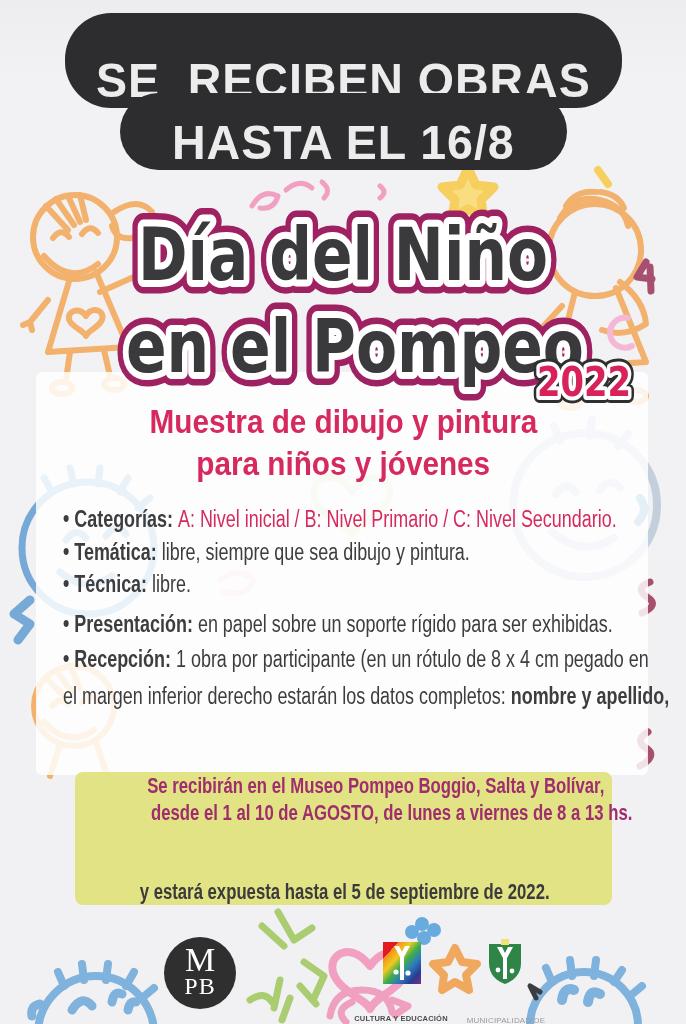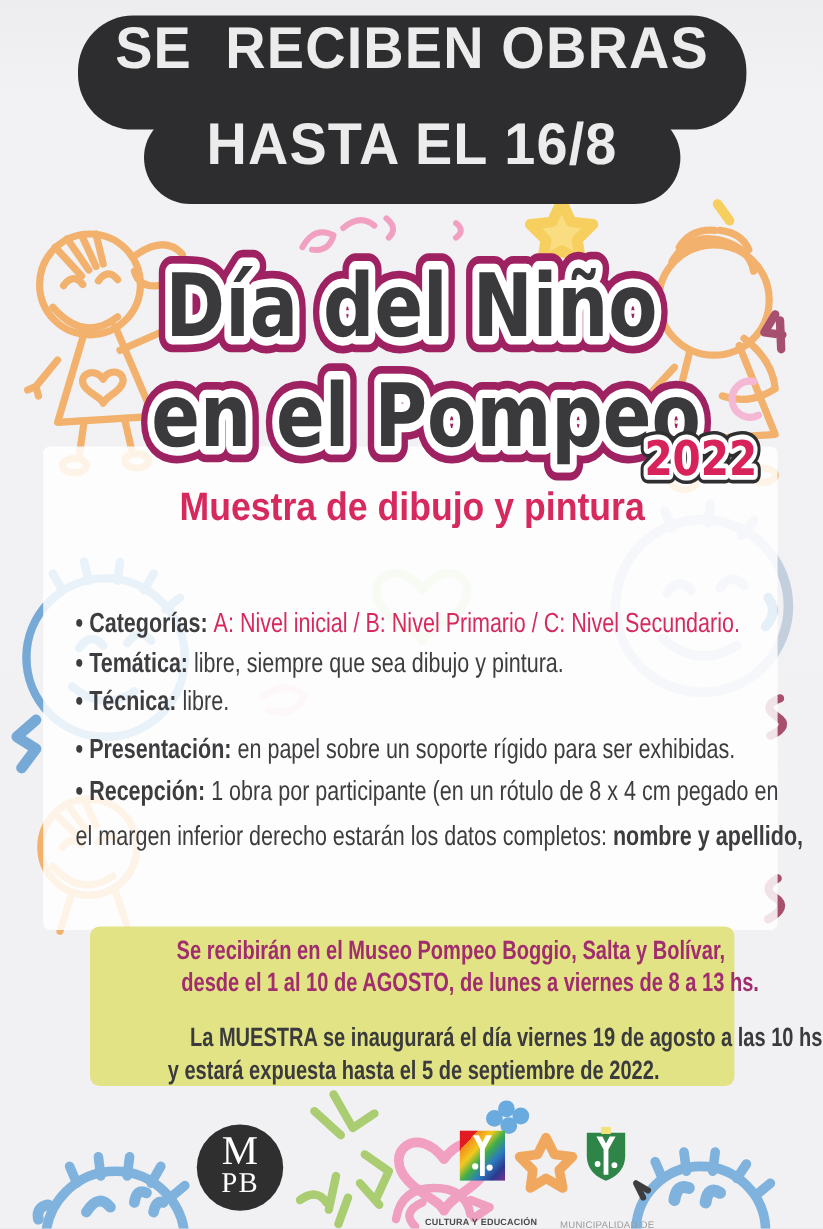--- a/index.html
+++ b/index.html
@@ -4,21 +4,21 @@
 <style>
   html,body{margin:0;padding:0;}
   body{background:#dfe0e2;font-family:"Liberation Sans",sans-serif;}
   .poster{position:relative;width:686px;height:1024px;margin:0 auto;overflow:hidden;
           background:linear-gradient(180deg,#ededef 0%,#f2f2f4 8%,#f1f1f3 100%);}
   .doodles{position:absolute;left:0;top:0;z-index:0;}
   .panel{position:absolute;left:36px;top:372px;width:612px;height:403px;
          background:rgba(255,255,255,0.84);border-radius:6px;z-index:1;}
   
   .banner{position:absolute;left:0;top:0;width:100%;z-index:2;}
-  .b1,.b2{position:absolute;background:#2d2d2f;display:flex;align-items:flex-start;justify-content:center;}
+  .b1,.b2{position:absolute;background:#2d2d2f;display:flex;align-items:flex-end;justify-content:center;}
   .b1{left:65px;top:13px;width:557px;height:95px;border-radius:46px;}
   .b2{left:120px;top:93px;width:447px;height:77px;border-radius:40px;}
   .btxt{color:#ececec;font-weight:bold;font-size:49px;white-space:pre;
         display:inline-block;transform:scaleX(.95);letter-spacing:1px;}
   
   .title-svg{position:absolute;left:0;top:192px;z-index:2;}
   .year-svg{position:absolute;left:524px;top:352px;z-index:2;}
   
   .subtitle{position:absolute;left:0;top:401px;width:100%;text-align:center;z-index:2;
             color:#d62a5e;font-weight:bold;font-size:33px;line-height:42px;}
@@ -26,21 +26,21 @@
   
   .bullets{position:absolute;left:63px;top:506px;width:575px;height:250px;z-index:2;
            color:#3d3d3f;font-size:23px;}
   .bl{position:absolute;left:0;white-space:nowrap;}
   .bl .cond{display:inline-block;transform:scaleX(.78);transform-origin:0 50%;white-space:pre;}
   .bl b{font-weight:bold;}
   .pink{color:#d62a5e;}
   
   .infobox{position:absolute;left:75px;top:772px;width:537px;height:133px;z-index:2;
            background:#e1e384;border-radius:8px;display:flex;flex-direction:column;
-           justify-content:flex-end;gap:19px;}
+           justify-content:space-between;gap:19px;}
   .infobox .line{text-align:center;line-height:27px;font-weight:bold;font-size:22px;white-space:nowrap;}
   .infobox .condC{display:inline-block;transform:scaleX(.76);transform-origin:50% 50%;white-space:pre;}
   .mag{color:#a02d6e;}
   .drk{color:#3b3b3d;}
   
   .footer{position:absolute;left:0;top:905px;width:686px;height:119px;z-index:2;}
   .mpb{position:absolute;left:164px;top:32px;width:72px;height:72px;border-radius:50%;
        background:#2f2f30;color:#fff;display:flex;flex-direction:column;align-items:center;
        justify-content:center;font-family:"Liberation Serif",serif;}
   .mpb .m{font-size:34px;line-height:26px;}
@@ -201,20 +201,21 @@
   <svg class="year-svg" width="120" height="60" viewBox="0 0 120 60">
     <g font-family="DejaVu Sans, sans-serif" font-weight="bold" text-anchor="middle">
       <text x="60" y="44" font-size="40" textLength="94" lengthAdjust="spacingAndGlyphs" fill="#2f2f31" stroke="#2f2f31" stroke-width="14" stroke-linejoin="round">2022</text>
       <text x="60" y="44" font-size="40" textLength="94" lengthAdjust="spacingAndGlyphs" fill="#ffffff" stroke="#ffffff" stroke-width="8" stroke-linejoin="round">2022</text>
       <text x="60" y="44" font-size="40" textLength="94" lengthAdjust="spacingAndGlyphs" fill="#d8235a">2022</text>
     </g>
   </svg>
 
   <div class="subtitle">
     <div><span class="cond">Muestra de dibujo y pintura</span></div>
+    <div><span class="cond">para niños y jóvenes</span></div>
   </div>
 
   <div class="bullets">
     <div class="bl" style="top:0px">
       <span class="cond"><b><span>• </span><span>Categorías: </span></b><span class="pink">A: Nivel inicial / B: Nivel Primario / C: Nivel Secundario.</span></span>
     </div>
     <div class="bl" style="top:33px">
       <span class="cond"><b><span>• </span><span>Temática: </span></b><span>libre, siempre que sea dibujo y pintura.</span></span>
     </div>
     <div class="bl" style="top:65px">
@@ -230,21 +231,20 @@
       <span class="cond"><span>el margen inferior derecho estarán los datos completos: </span><b>nombre y apellido,</b></span>
     </div>
   </div>
 
   <div class="infobox">
     <div>
       <div class="line mag"><span class="condC">Se recibirán en el Museo Pompeo Boggio, Salta y Bolívar,</span></div>
       <div class="line mag"><span class="condC">desde el 1 al 10 de AGOSTO, de lunes a viernes de 8 a 13 hs.</span></div>
     </div>
     <div>
-      <div class="line drk"><span class="condC">La MUESTRA se inaugurará el día viernes 19 de agosto a las 10 hs</span></div>
       <div class="line drk"><span class="condC">y estará expuesta hasta el 5 de septiembre de 2022.</span></div>
     </div>
   </div>
 
   <div class="footer">
     <div class="mpb">
       <span class="m">M</span>
       <span class="pb">PB</span>
     </div>
 

